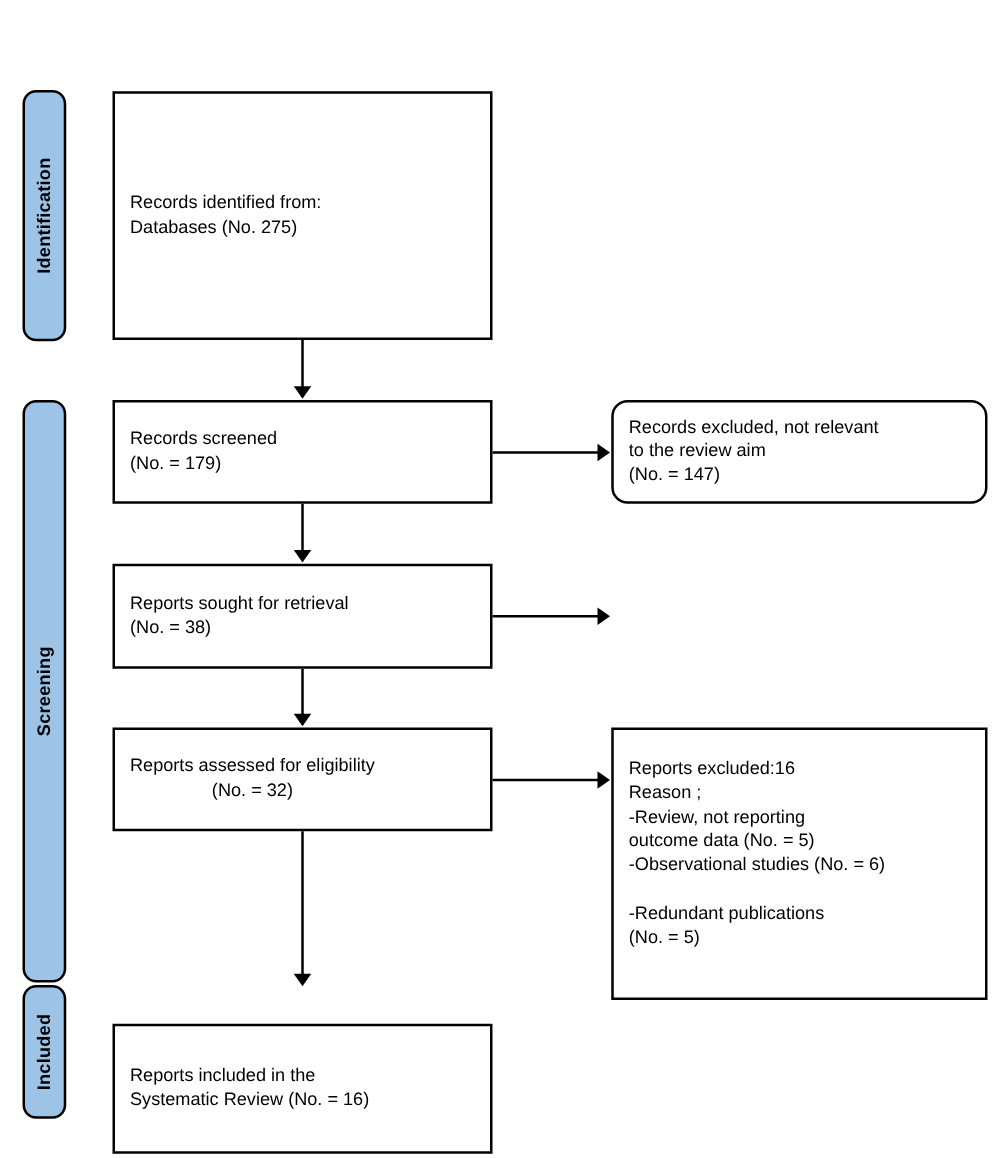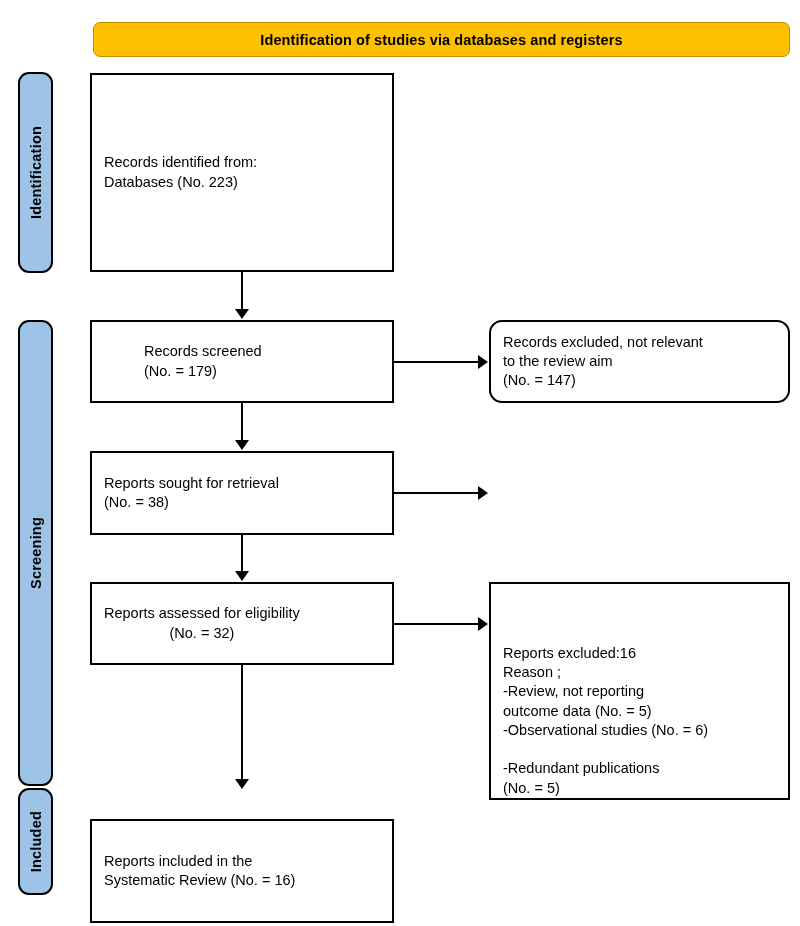--- a/index.html
+++ b/index.html
@@ -74,28 +74,28 @@
   }
   .flow-box .box-text {
     font-size: 14.5px;
     line-height: 1.33;
     color: #000000;
     padding: 0 12px;
     white-space: pre-line;
   }
   
   #box-identified   { left: 90px;  top: 73px;  width: 304px; height: 199px; }
-  #box-screened     { left: 90px;  top: 320px; width: 304px; height: 83px; padding-left: 40px;  }
+  #box-screened     { left: 90px;  top: 320px; width: 304px; height: 83px;  }
   #box-sought       { left: 90px;  top: 451px; width: 304px; height: 84px;  }
   #box-assessed     { left: 90px;  top: 582px; width: 304px; height: 83px; text-align: center;  }
   #box-included     { left: 90px;  top: 819px; width: 304px; height: 104px; }
   #box-excluded-rel { left: 489px; top: 320px; width: 301px; height: 83px; border-radius: 13px;  }
   #box-not-retr     { left: 489px; top: 451px; width: 301px; height: 84px;  }
   #box-excl-reasons { left: 489px; top: 582px; width: 301px; height: 218px; }
-  #box-excl-reasons { align-items: flex-end; }
+  #box-excl-reasons { align-items: flex-start; }
   #box-excl-reasons .box-text { padding-top: 22px; }
   
   .v-line {
     position: absolute;
     width: 1.5px;
     background: #000000;
   }
   .h-line {
     position: absolute;
     height: 1.5px;
@@ -114,37 +114,34 @@
     border-top: 7px solid transparent;
     border-bottom: 7px solid transparent;
     border-left: 10px solid #000000;
   }
 </style>
 </head>
 <body>
 
 <div id="canvas">
 
-  <div class="header-banner" id="header-banner" style="background: rgb(255, 192, 0);">
-    <span class="title">Identification of studies via databases and registers</span>
-  </div>
 
   <div class="stage-pill" id="pill-identification" style="background: rgb(157, 195, 230);">
     <span class="stage-label">Identification</span>
   </div>
   <div class="stage-pill" id="pill-screening" style="background: rgb(157, 195, 230);">
     <span class="stage-label">Screening</span>
   </div>
   <div class="stage-pill" id="pill-included" style="background: rgb(157, 195, 230);">
     <span class="stage-label">Included</span>
   </div>
 
   <div class="flow-box" id="box-identified">
     <span class="box-text">Records identified from:
-    Databases (No. 223)</span>
+    Databases (No. 275)</span>
   </div>
 
   <div class="flow-box" id="box-screened">
     <span class="box-text">Records screened
 (No. = 179)</span>
   </div>
 
   <div class="flow-box" id="box-sought">
     <span class="box-text">Reports sought for retrieval
 (No. = 38)</span>

